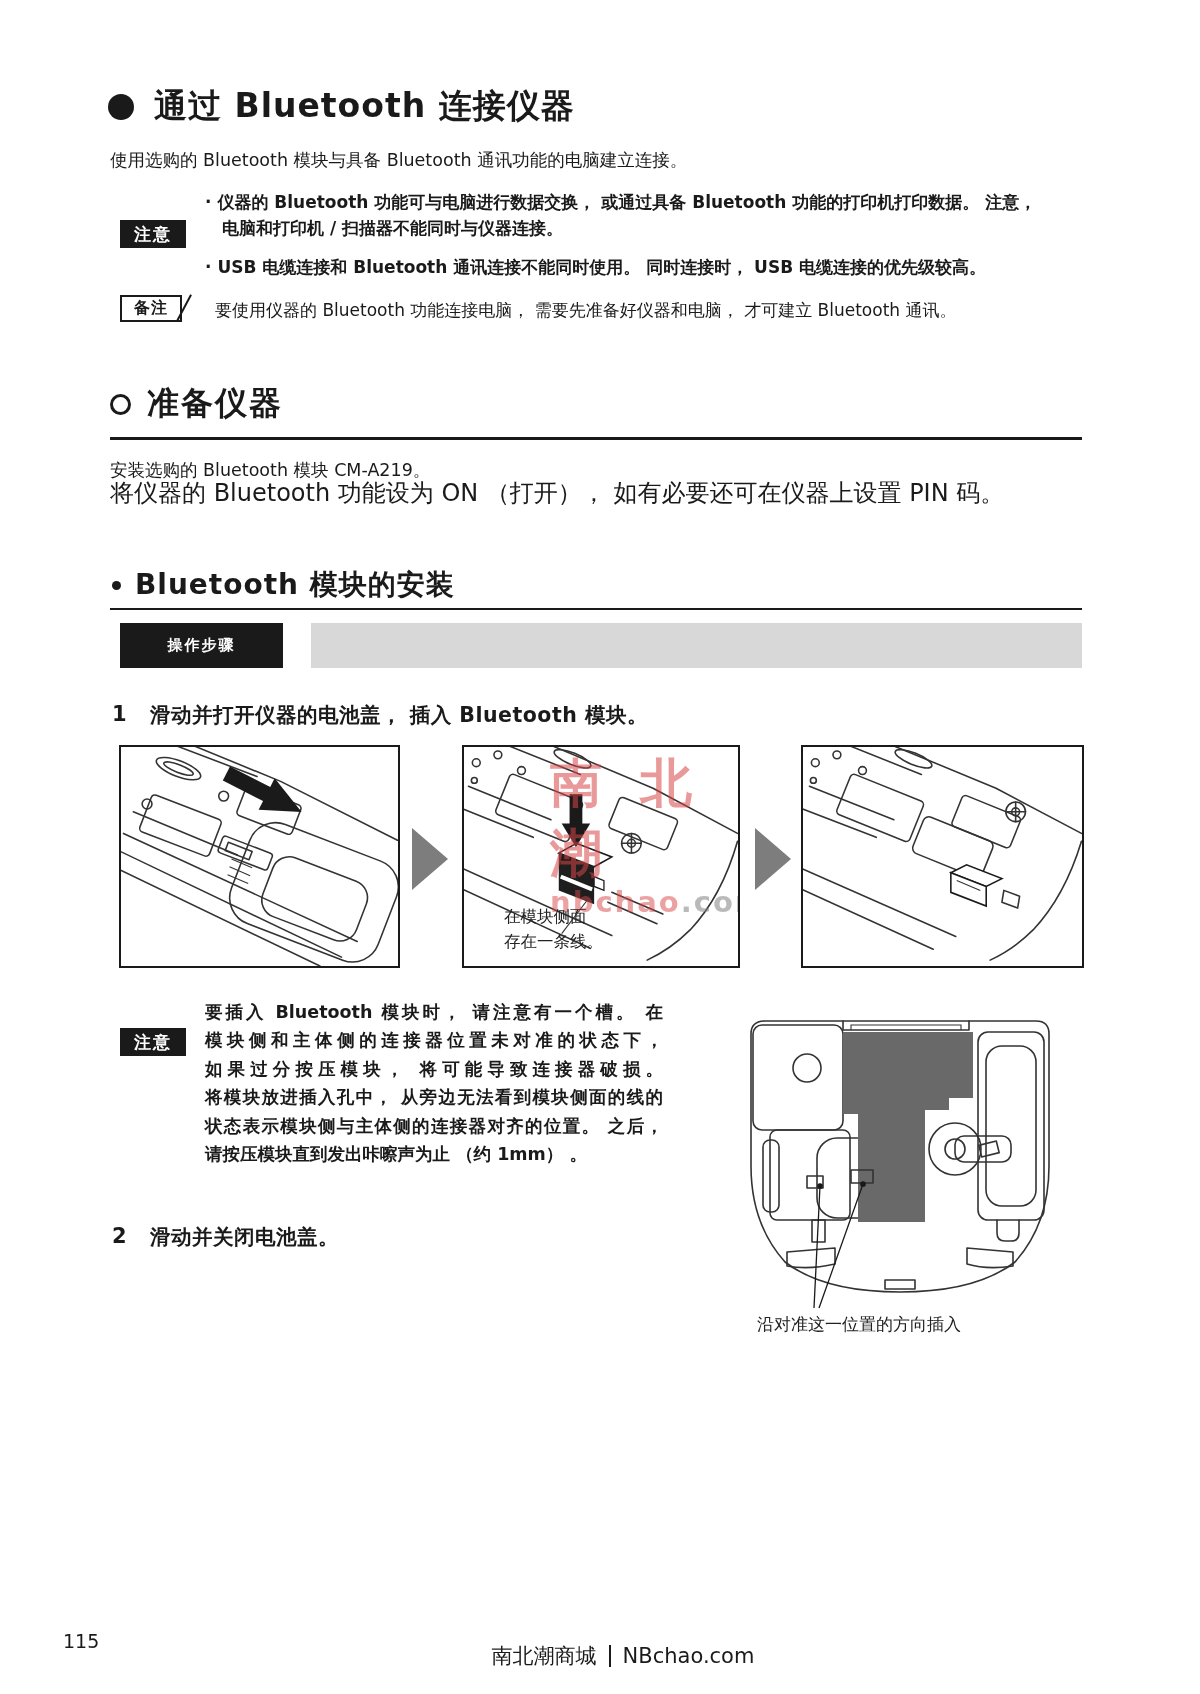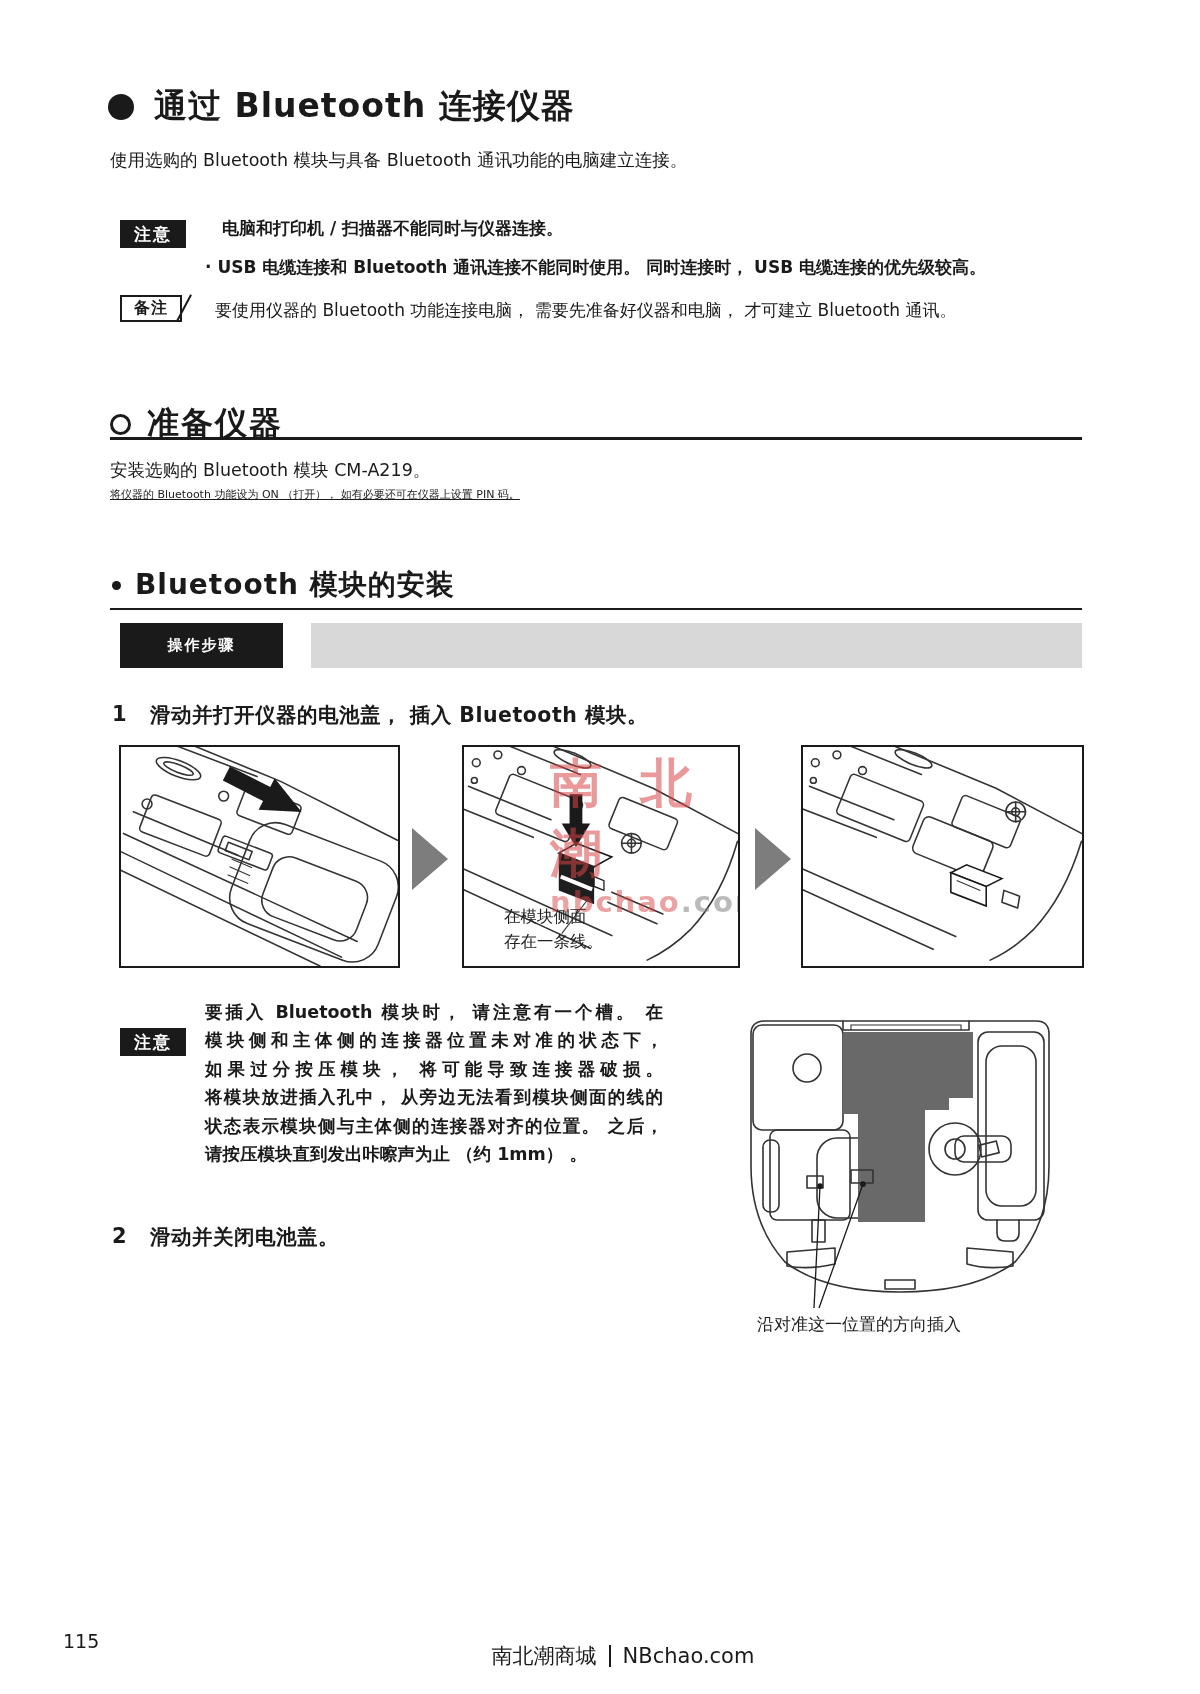--- a/index.html
+++ b/index.html
@@ -19,21 +19,21 @@
   .black-label { background:#1a1a1a; color:#fff; font-size:17px; font-weight:700;
                  width:66px; height:28px; display:flex; align-items:center; justify-content:center; letter-spacing:2px;margin-top:28px; }
   .memo-label { background:#fff; border:2px solid #1a1a1a; color:#1a1a1a; font-size:16px; font-weight:700;
                 width:62px; height:27px; display:flex; align-items:center; justify-content:center; letter-spacing:1px;text-align:right; }
   .memo-slash { width:2px; height:30px; background:#1a1a1a; transform:rotate(28deg); left:183px; top:293px; }
 
   .bold17 { font-size:17px; font-weight:700; line-height:25px; }
   .reg17  { font-size:17px; font-weight:400; }
 
   
-  .section-head { left:110px; top:402px; display:flex; align-items:center; gap:16px; }
+  .section-head { left:110px; top:382px; display:flex; align-items:center; gap:16px; }
   .circle-marker { width:21px; height:21px; border:3px solid #1a1a1a; border-radius:50%; flex:0 0 auto; }
   .section-head h2 { font-size:32px; font-weight:800; letter-spacing:2px; }
   .rule { background:#1a1a1a; height:2.5px; width:972px; left:110px; }
 
   .sub-head { left:112px; top:566px; display:flex; align-items:center; gap:14px; }
   .dot-small { width:9px; height:9px; border-radius:50%; background:#1a1a1a; flex:0 0 auto; }
   .sub-head h3 { font-size:28px; font-weight:800; letter-spacing:1px; }
 
   .proc-box { left:120px; top:623px; width:163px; height:45px; background:#1a1a1a; color:#fff;
               display:flex; align-items:center; justify-content:center; font-size:15px; font-weight:700; letter-spacing:2px; }
@@ -75,34 +75,35 @@
 
 <div id="page">
 
   <div class="abs doc-title">
     <span class="dot-filled"></span>
     <h1>通过 Bluetooth 连接仪器</h1>
   </div>
   <div class="abs intro">使用选购的 Bluetooth 模块与具备 Bluetooth 通讯功能的电脑建立连接。</div>
 
   <div class="abs black-label" style="left:120px; top:192px;">注意</div>
+  <div class="abs bold17" style="left:205px; top:190px; width:900px;">· 仪器的 Bluetooth 功能可与电脑进行数据交换， 或通过具备 Bluetooth 功能的打印机打印数据。 注意，</div>
   <div class="abs bold17" style="left:222px; top:216px;">电脑和打印机 / 扫描器不能同时与仪器连接。</div>
   <div class="abs bold17" style="left:205px; top:255px; width:900px;">· USB 电缆连接和 Bluetooth 通讯连接不能同时使用。 同时连接时， USB 电缆连接的优先级较高。</div>
 
   <div class="abs memo-label" style="left:120px; top:295px;">备注</div>
   <div class="abs memo-slash"></div>
   <div class="abs reg17" style="left:215px; top:299px; width:900px;">要使用仪器的 Bluetooth 功能连接电脑， 需要先准备好仪器和电脑， 才可建立 Bluetooth 通讯。</div>
 
   <div class="abs section-head">
     <span class="circle-marker"></span>
     <h2>准备仪器</h2>
   </div>
   <div class="abs rule" style="top:437px;"></div>
   <div class="abs reg17" style="left:110px; top:458px; font-size:17.5px;">安装选购的 Bluetooth 模块 CM-A219。</div>
-  <div class="abs reg17" style="left:110px; top:487px; font-size:11px;text-decoration:underline;">将仪器的 Bluetooth 功能设为 ON （打开）， 如有必要还可在仪器上设置 PIN 码。</div>
+  <div class="abs reg17" style="left:110px; top:477px; font-size:24px;">将仪器的 Bluetooth 功能设为 ON （打开）， 如有必要还可在仪器上设置 PIN 码。</div>
 
   <div class="abs sub-head">
     <span class="dot-small"></span>
     <h3>Bluetooth 模块的安装</h3>
   </div>
   <div class="abs rule" style="top:608px; height:2px;"></div>
 
   <div class="abs proc-box">操作步骤</div>
   <div class="abs proc-bar"></div>
 

